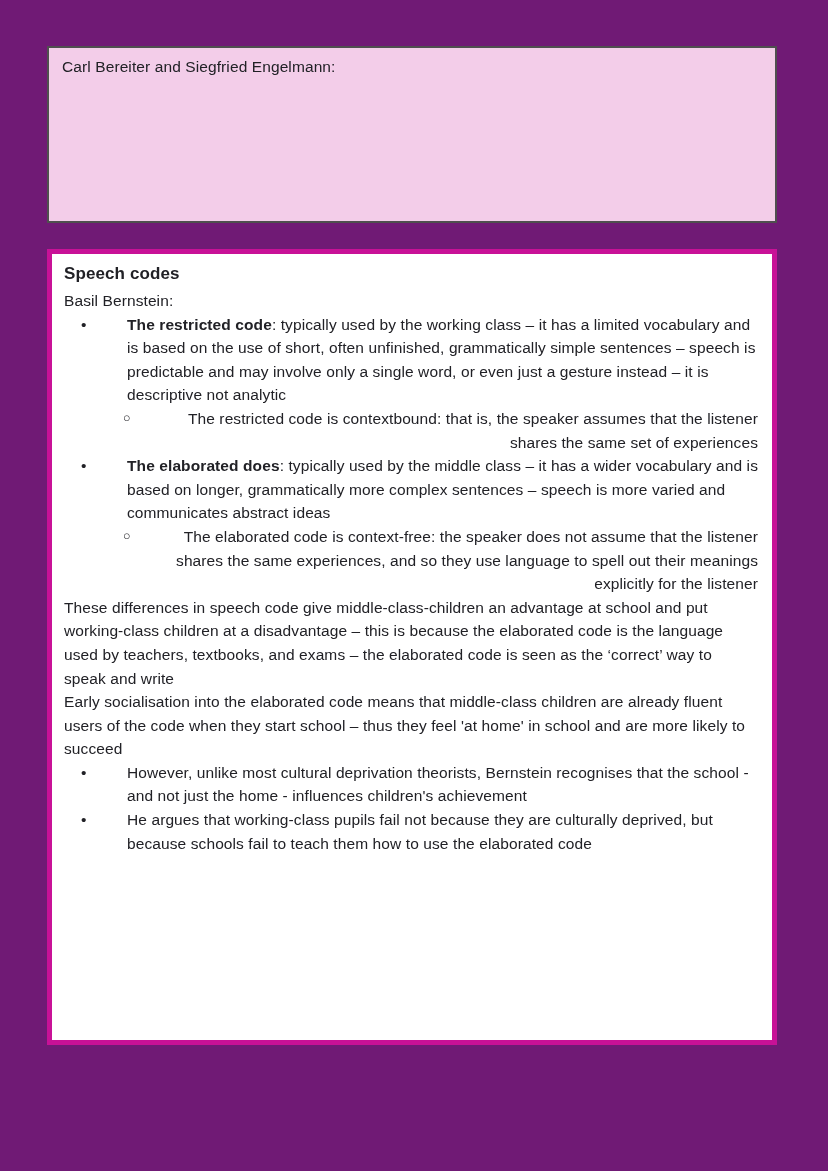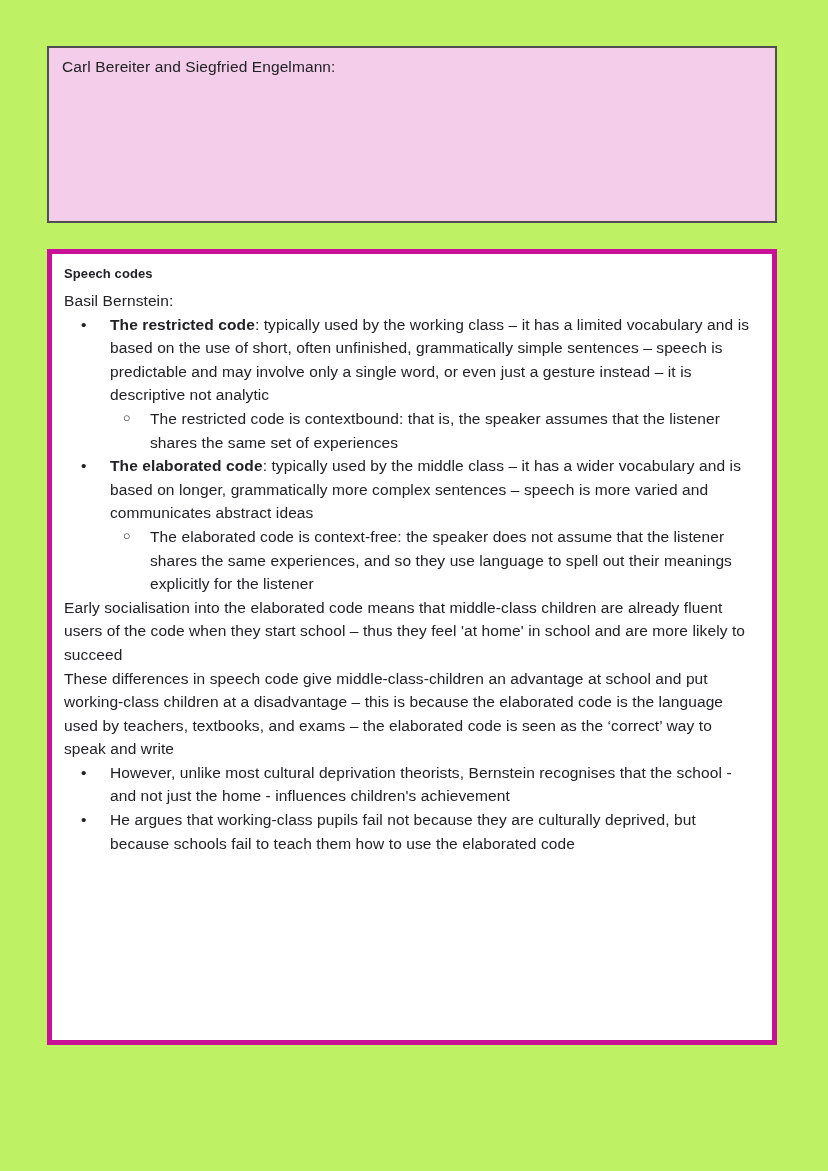--- a/index.html
+++ b/index.html
@@ -10,21 +10,21 @@
   }
   * { margin: 0; padding: 0; box-sizing: border-box; }
   html, body { background: #ffffff; }
   body {
     width: 828px;
     height: 1171px;
     position: relative;
     font-family: "Liberation Sans", "DejaVu Sans", sans-serif;
     color: var(--text);
   }
-  .page { position: absolute; inset: 0; background: #bef264; }
+  .page { position: absolute; inset: 0; background: #701a75; }
 
   .note-box {
     position: absolute;
     left: 47px;
     width: 730px;
     font-size: 15.5px;
     line-height: 23.6px;
     letter-spacing: 0.1px;
   }
   .box-pink {
@@ -37,35 +37,35 @@
   }
   .box-magenta {
     top: 249px;
     height: 796px;
     background: #ffffff;
     border: 5px solid var(--accent);
     padding: 7px 14px 6px 12px;
     overflow: hidden;
   }
   .box-title {
-    font-size: 13px;
+    font-size: 17px;
     font-weight: bold;
     line-height: 26px;
     margin-bottom: 2px;
   }
   p.para { margin: 0; }
   .gap { margin-top: 23.6px; }
 
   .bullet-row { display: flex; align-items: flex-start; }
   .b1 { margin-left: 17px; }
   .b1 .glyph { width: 14px; flex: 0 0 14px; text-align: left; }
-  .b1 .btext { margin-left: 15px; flex: 1; }
+  .b1 .btext { margin-left: 32px; flex: 1; }
   .b2 { margin-left: 59px; }
   .b2 .glyph { width: 14px; flex: 0 0 14px; text-align: left; font-size: 12.5px; line-height: 23.6px; }
-  .b2 .btext { margin-left: 13px; flex: 1; }
+  .b2 .btext { margin-left: 13px; flex: 1; text-align: right; }
   .glyph { color: var(--text); }
   b { font-weight: bold; }
 </style>
 </head>
 <body>
 
 <div class="page">
 
   <section class="note-box box-pink">
     <p class="para">Carl Bereiter and Siegfried Engelmann:</p>
@@ -80,29 +80,29 @@
       <span class="glyph">•</span>
       <p class="btext para"><b>The restricted code</b><span>: typically used by the working class – it has a limited vocabulary and is based on the use of short, often unfinished, grammatically simple sentences – speech is predictable and may involve only a single word, or even just a gesture instead – it is descriptive not analytic</span></p>
     </div>
     <div class="bullet-row b2">
       <span class="glyph">○</span>
       <p class="btext para">The restricted code is contextbound: that is, the speaker assumes that the listener shares the same set of experiences</p>
     </div>
 
     <div class="bullet-row b1">
       <span class="glyph">•</span>
-      <p class="btext para"><b>The elaborated code</b><span>: typically used by the middle class – it has a wider vocabulary and is based on longer, grammatically more complex sentences – speech is more varied and communicates abstract ideas</span></p>
+      <p class="btext para"><b>The elaborated does</b><span>: typically used by the middle class – it has a wider vocabulary and is based on longer, grammatically more complex sentences – speech is more varied and communicates abstract ideas</span></p>
     </div>
     <div class="bullet-row b2">
       <span class="glyph">○</span>
       <p class="btext para">The elaborated code is context-free: the speaker does not assume that the listener shares the same experiences, and so they use language to spell out their meanings explicitly for the listener</p>
     </div>
 
+    <p class="para gap">These differences in speech code give middle-class-children an advantage at school and put working-class children at a disadvantage – this is because the elaborated code is the language used by teachers, textbooks, and exams – the elaborated code is seen as the ‘correct’ way to speak and write</p>
     <p class="para gap">Early socialisation into the elaborated code means that middle-class children are already fluent users of the code when they start school – thus they feel 'at home' in school and are more likely to succeed</p>
-    <p class="para gap">These differences in speech code give middle-class-children an advantage at school and put working-class children at a disadvantage – this is because the elaborated code is the language used by teachers, textbooks, and exams – the elaborated code is seen as the ‘correct’ way to speak and write</p>
 
     <div class="bullet-row b1">
       <span class="glyph">•</span>
       <p class="btext para">However, unlike most cultural deprivation theorists, Bernstein recognises that the school - and not just the home - influences children's achievement</p>
     </div>
     <div class="bullet-row b1">
       <span class="glyph">•</span>
       <p class="btext para">He argues that working-class pupils fail not because they are culturally deprived, but because schools fail to teach them how to use the elaborated code</p>
     </div>
   </section>

